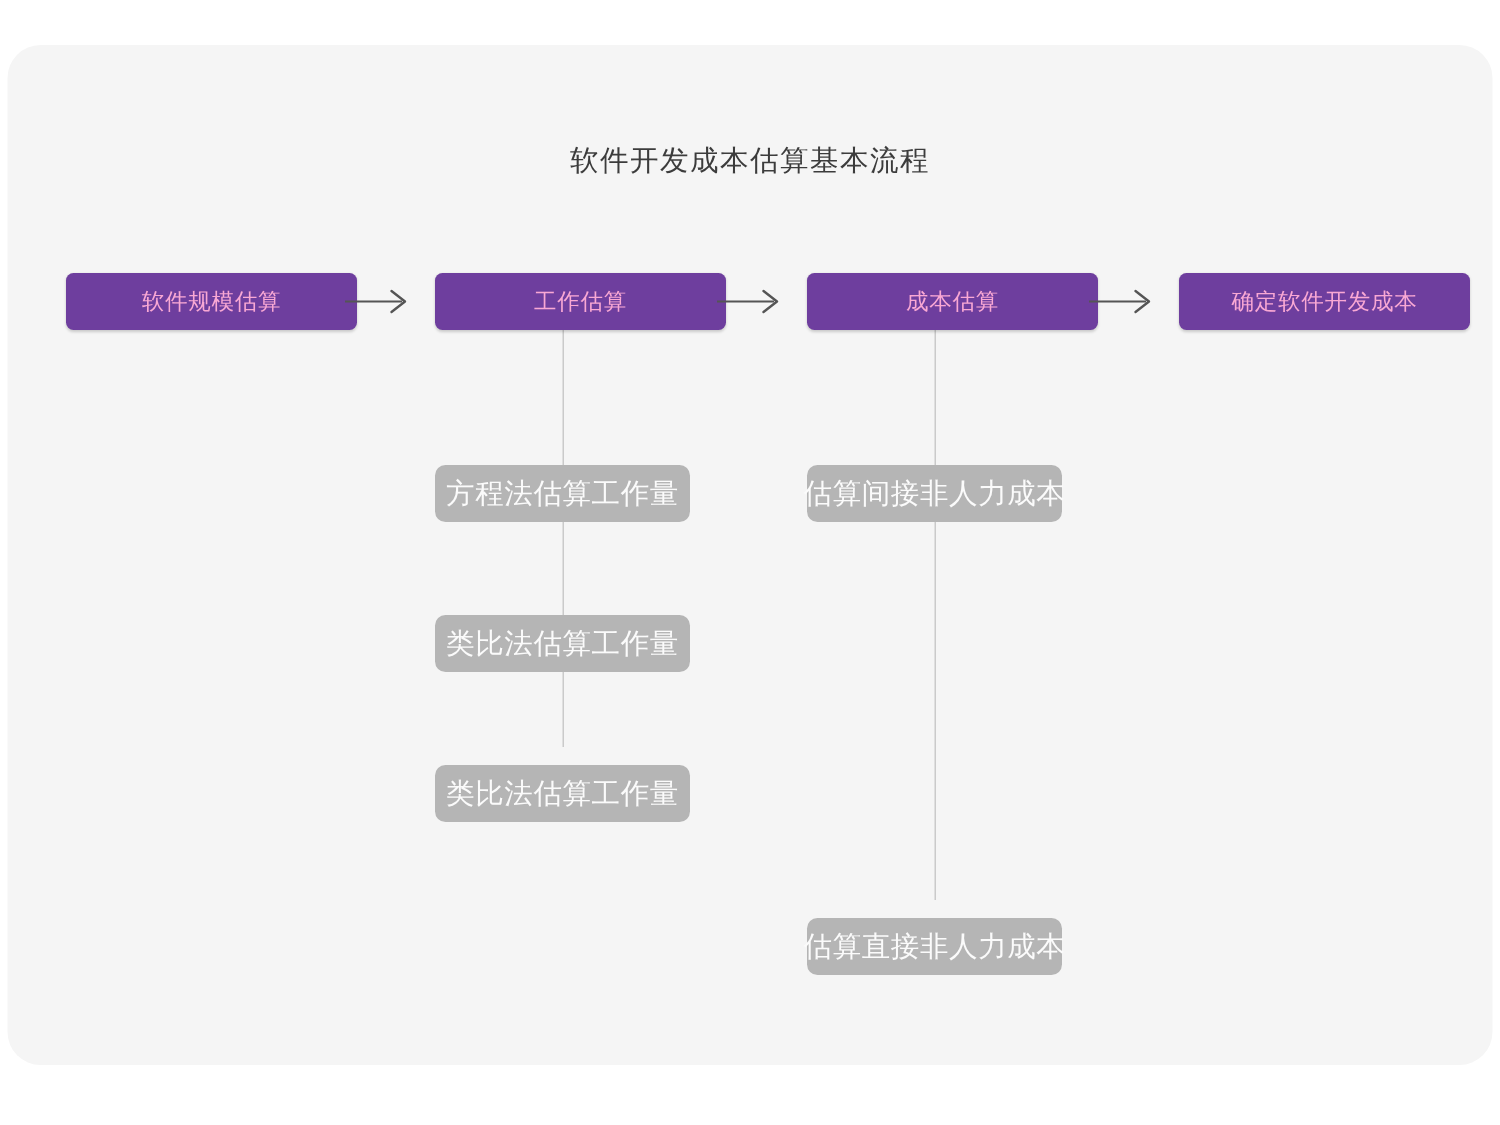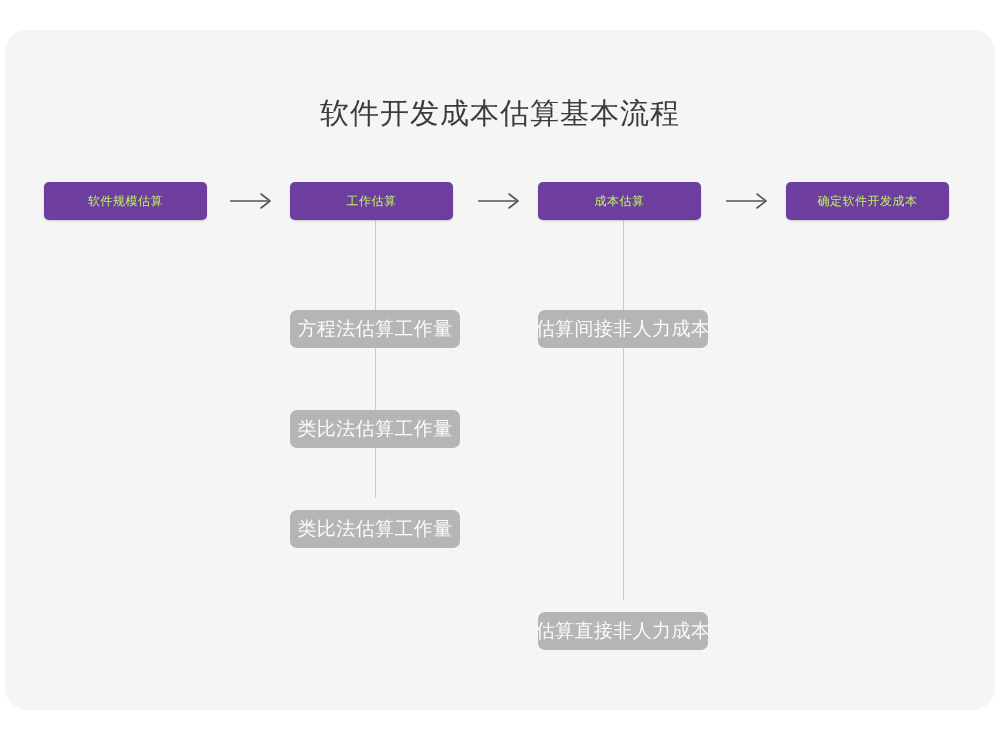--- a/index.html
+++ b/index.html
@@ -31,21 +31,21 @@
     border-radius: 22px;
   }
 
   
   #title {
     position: absolute;
     left: 0;
     top: 94px;
     width: 1000px;
     text-align: center;
-    font-size: 29px;
+    font-size: 19px;
     font-weight: 500;
     letter-spacing: 1px;
     color: #3c3c3c;
     white-space: nowrap;
   }
 
   
   .connector {
     position: absolute;
     width: 1px;
@@ -57,26 +57,26 @@
     position: absolute;
     box-sizing: border-box;
     display: flex;
     align-items: center;
     justify-content: center;
     text-align: center;
     white-space: nowrap;
   }
 
   .node.primary {
-    width: 163px;
+    width: 194px;
     height: 38px;
     background: #6e3e9e;
     border-radius: 5px;
-    color: #bef264;
-    font-size: 12px;
+    color: #f9a8d4;
+    font-size: 15px;
     letter-spacing: 0.5px;
     box-shadow: 0 1px 2px rgba(0,0,0,0.18);
   }
 
   .node.sub {
     width: 170px;
     height: 38px;
     background: #b5b5b5;
     border-radius: 7px;
     color: #fbfbfb;

